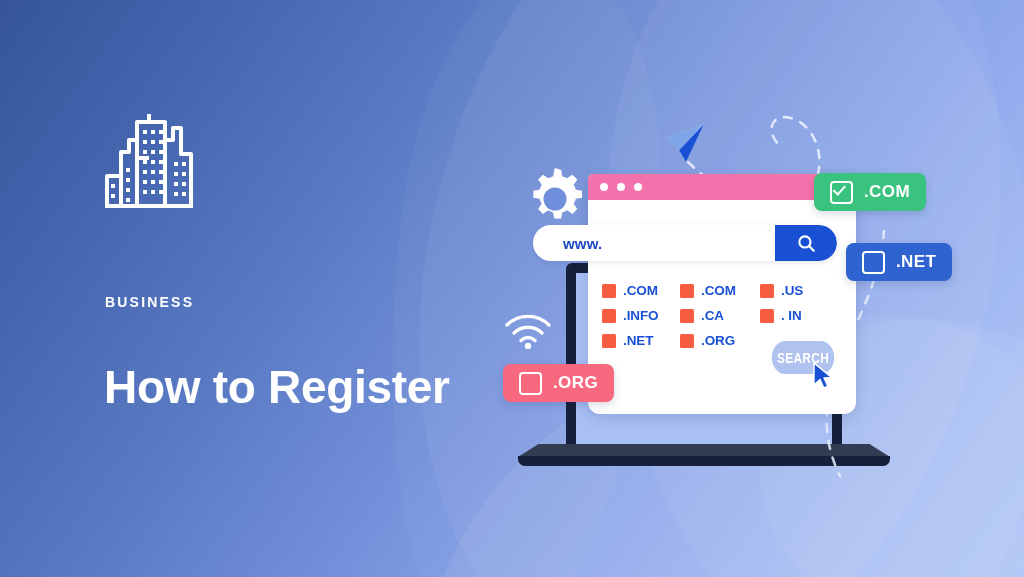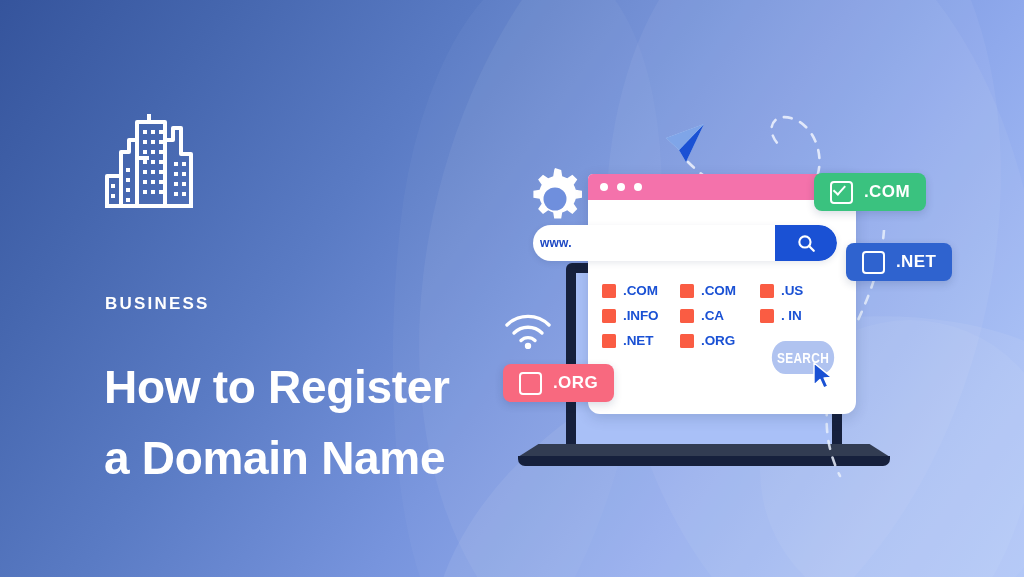--- a/index.html
+++ b/index.html
@@ -59,21 +59,21 @@
     background: rgba(255,255,255,0.035);
     border-radius: 50% 50% 50% 50% / 40% 40% 60% 60%;
     transform: rotate(6deg);
   }
 
   
   .eyebrow {
     position: absolute;
     left: 105px; top: 294px;
     color: #ffffff;
-    font-size: 17px;
+    font-size: 14px;
     font-weight: bold;
     letter-spacing: 2.2px;
   }
   .headline {
     position: absolute;
     left: 104px; top: 352px;
     width: 420px;
     color: #ffffff;
     font-size: 46px;
     font-weight: bold;
@@ -182,23 +182,23 @@
     width: 304px; height: 36px;
     background: #ffffff;
     border-radius: 18px;
     display: flex;
     align-items: center;
     overflow: hidden;
     box-shadow: 0 2px 6px rgba(20,35,80,0.10);
   }
   .searchbar-text {
     flex: 1;
-    padding-left: 7px;
+    padding-left: 30px;
     color: #1d48c4;
-    font-size: 12px;
+    font-size: 15px;
     font-weight: bold;
     letter-spacing: 0.2px;
   }
   .search-go {
     width: 62px; height: 36px;
     background: #1a51d4;
     border-radius: 0 18px 18px 0;
     display: flex;
     align-items: center;
     justify-content: center;
@@ -348,21 +348,20 @@
         <rect x="23" y="82" width="4" height="4"></rect>
           <rect x="23" y="92" width="4" height="4"></rect>
       </g>
     </svg>
   </div>
 
   <div class="eyebrow">BUSINESS</div>
 
   <div class="headline">
     <span class="line">How to Register</span>
-    <span class="line">a Domain Name</span>
   </div>
 
   <div class="laptop-frame">
     <div class="laptop-screen"></div>
   </div>
   <div class="laptop-base"></div>
   <div class="laptop-base-lip"></div>
 
   <div class="gear">
     <svg viewBox="0 0 62 62" width="62" height="62">

